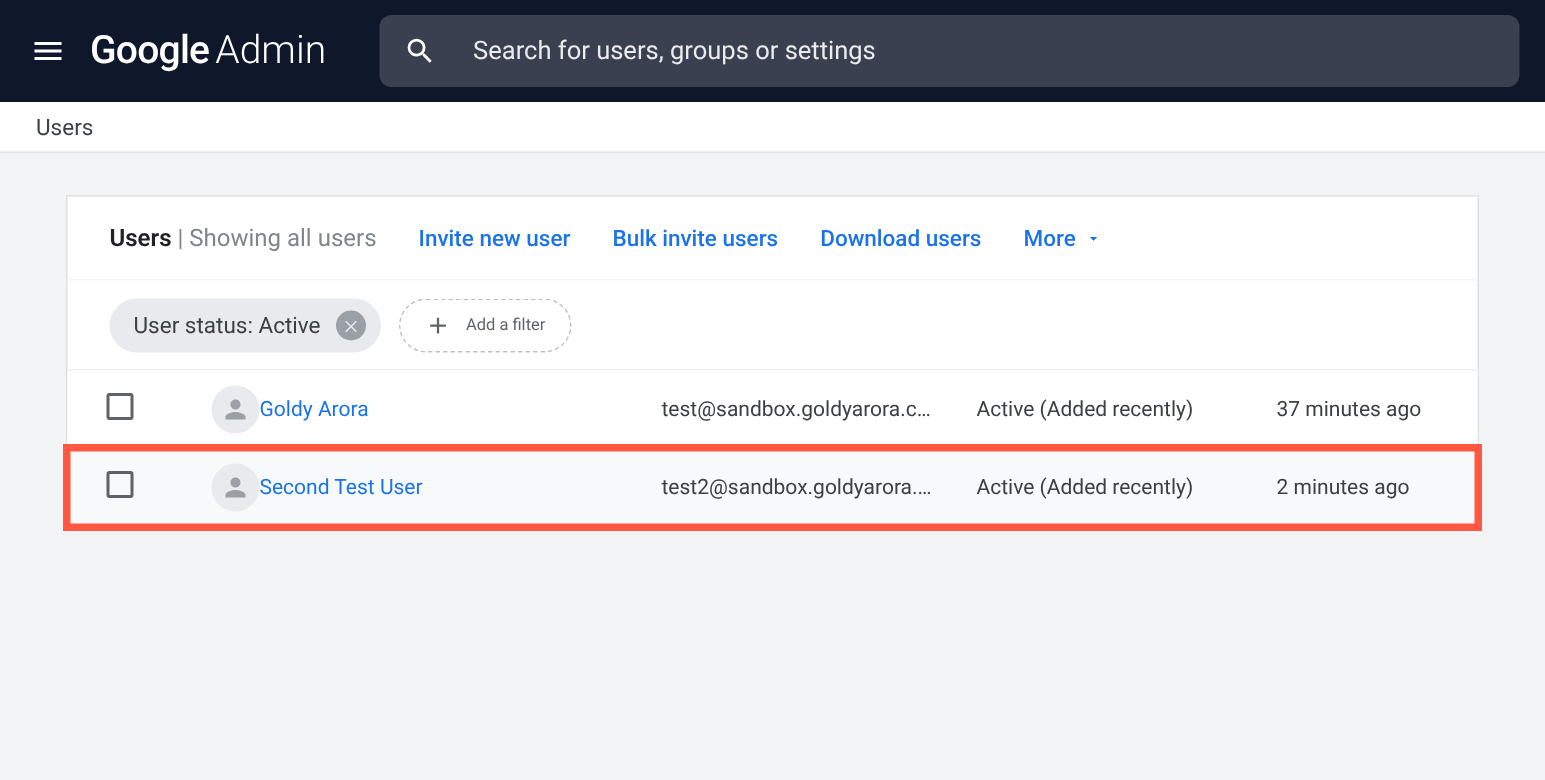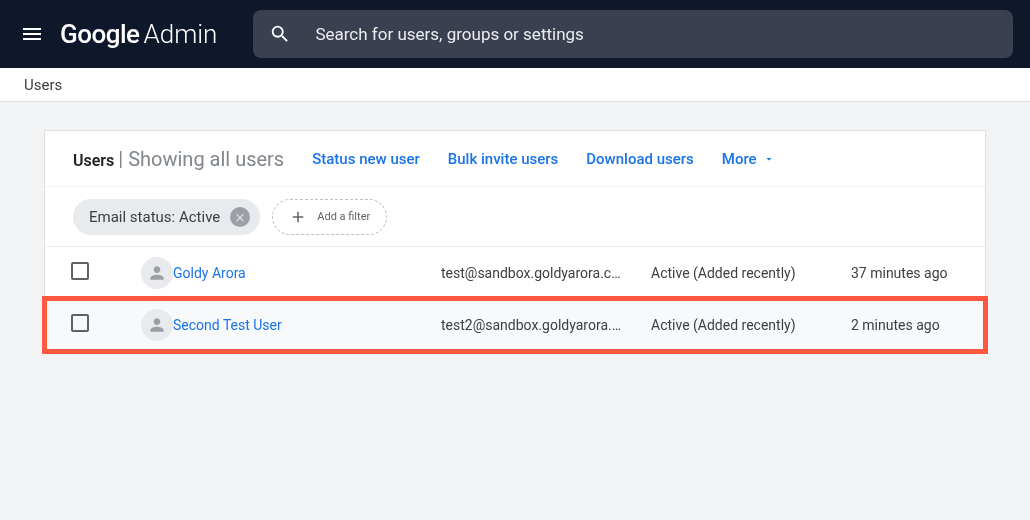--- a/index.html
+++ b/index.html
@@ -56,21 +56,21 @@
 
   .card-header {
     height:56px;
     display:flex;
     align-items:center;
     padding: 0 28px;
     gap: 28px;
     border-bottom:1px solid #f1f3f4;
   }
   .card-header .title { font-weight:600; color:#202124; font-size:16px; }
-  .card-header .subtitle { font-weight:400; color:#80868b; font-size:20px; }
+  .card-header .subtitle { font-weight:400; color:#80868b; font-size:16px; }
   .card-header .link-action { color:#1a73e8; font-size:15px; font-weight:500; cursor:pointer; }
   .card-header .more { color:#1a73e8; font-size:15px; font-weight:500; display:flex; align-items:center; gap:6px; cursor:pointer; }
 
   .filter-row {
     height:60px;
     display:flex;
     align-items:center;
     padding: 0 28px;
     gap:12px;
     border-bottom:1px solid #eeeeee;
@@ -173,34 +173,34 @@
 </div>
 
 <div class="content">
   <div class="card">
 
     <div class="card-header">
       <div>
         <span class="title">Users</span>
         <span class="subtitle"> | <span>Showing all users</span></span>
       </div>
-      <span class="link-action">Status new user</span>
+      <span class="link-action">Invite new user</span>
       <span class="link-action">Bulk invite users</span>
       <span class="link-action">Download users</span>
       <span class="more">
         <span>More</span>
         <svg width="12" height="12" viewBox="0 0 24 24" fill="#1a73e8">
             <path d="M7 10l5 5 5-5z"></path>
           </svg>
       </span>
     </div>
 
     <div class="filter-row">
       <div class="chip">
-        <span>Email status: Active</span>
+        <span>User status: Active</span>
         <span class="chip-remove">
           <svg width="12" height="12" viewBox="0 0 24 24" fill="currentColor">
               <path d="M18.3 5.71L12 12.01l-6.3-6.3-1.41 1.41 6.3 6.3-6.3 6.3 1.41 1.41 6.3-6.3 6.3 6.3 1.41-1.41-6.3-6.3 6.3-6.3z"></path>
             </svg>
         </span>
       </div>
       <div class="add-filter">
         <svg width="18" height="18" viewBox="0 0 24 24" fill="#5f6368">
             <path d="M19 13h-6v6h-2v-6H5v-2h6V5h2v6h6v2z"></path>
           </svg>

